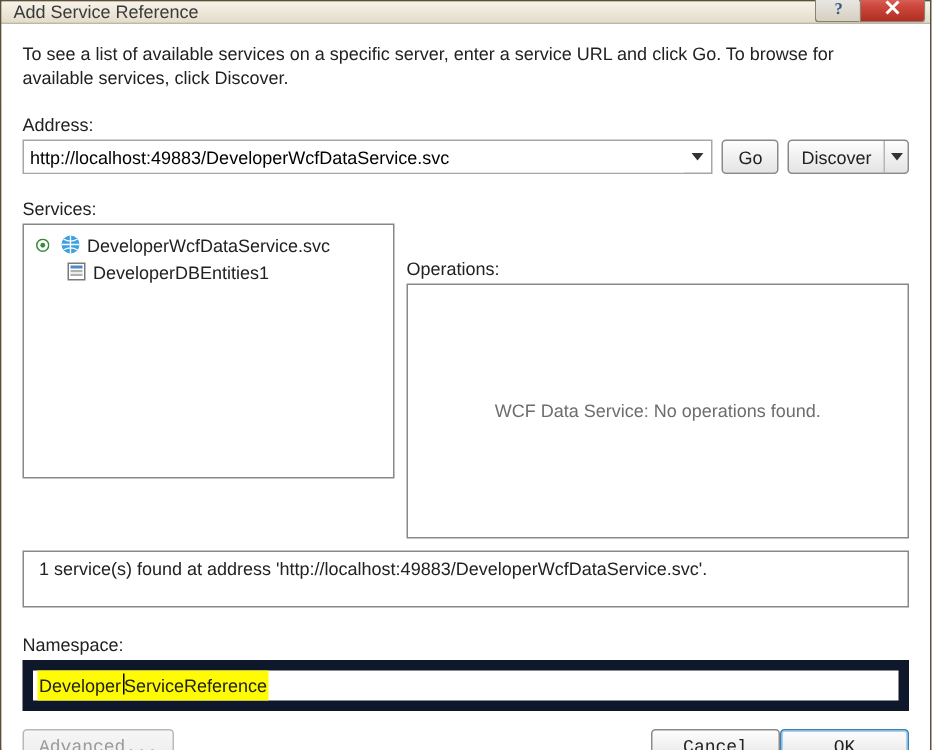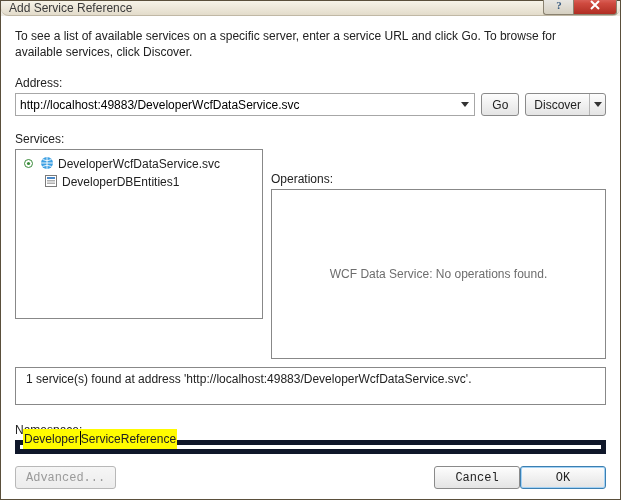--- a/index.html
+++ b/index.html
@@ -20,21 +20,20 @@
     display: flex;
     flex-direction: column;
   }
   .titlebar {
     height: 28px;
     background: linear-gradient(#f7f3e8, #e3dccb);
     border-bottom: 1px solid #c0b8a5;
     display: flex;
     align-items: flex-start;
     padding: 0 0 0 8px;
-    border-radius: 10px;
   }
   .titlebar .title {
     flex: 1;
     font-size: 12px;
     color: #3a3a3a;
   }
   .tb-btn {
     width: 30px;
     height: 20px;
     margin-top: -6px;
@@ -131,25 +130,25 @@
   .status {
     border:1px solid #888;
     background:#fff;
     height:38px;
     padding:4px 10px;
     margin-bottom:12px;
     overflow:auto;
   }
   .ns-hl { background: #fffb00; display:inline-block; line-height:20px; padding:0 1px; }
   .ns-wrap {
-    border:5px solid #0f172a;
-    height:14px;
+    border:7px solid #0f172a;
+    height:34px;
     background:#fff;
     display:flex;
-    align-items:flex-end;
+    align-items:center;
     padding:0 3px;
   }
   .actions {
     display:flex;
     align-items:flex-start;
     margin-top:12px;
     font-family:Liberation Mono, monospace;
   }
   .actions .spacer { flex:1; }
   .btn-disabled {

